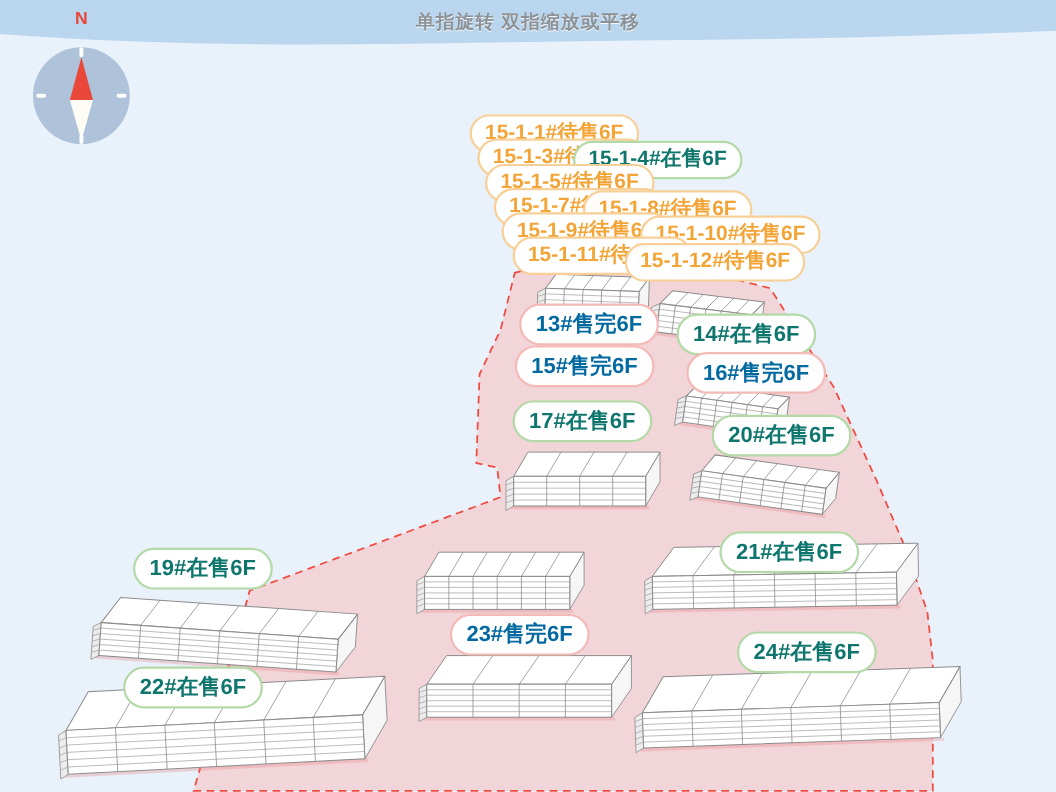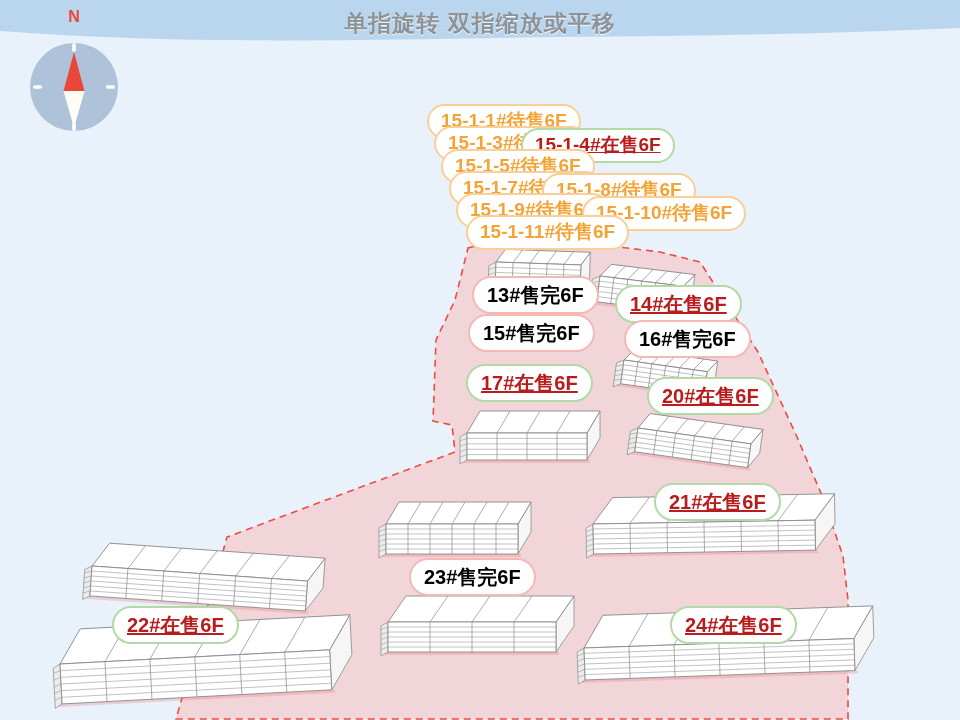--- a/index.html
+++ b/index.html
@@ -5,34 +5,34 @@
   html,body{margin:0;padding:0;}
   body{
     width:960px;height:720px;position:relative;overflow:hidden;
     background:#e9f1fb;
     font-family:"Liberation Sans","DejaVu Sans",sans-serif;
   }
   #scene{position:absolute;left:0;top:0;}
   #topbar{position:absolute;left:0;top:0;width:960px;height:60px;pointer-events:none;}
   #title{
     position:absolute;left:0;top:8px;width:960px;text-align:center;
-    font-size:23px;font-weight:bold;color:#8d9297;letter-spacing:1px;
+    font-size:17px;font-weight:bold;color:#8d9297;letter-spacing:1px;
     text-shadow:0 1px 0 rgba(255,255,255,.85);
   }
   #labels{position:absolute;left:0;top:0;width:960px;height:720px;}
   .bubble{
     position:absolute;display:inline-block;white-space:nowrap;
     background:rgba(255,255,255,.97);
     border:2px solid #ccc;border-radius:19px;
     padding:4px 13px;font-size:20px;font-weight:bold;line-height:1.3;
     cursor:pointer;
   }
   .bubble.small{font-size:19px;padding:3px 12px;}
-  .bubble.sale{color:#b91c1c;border-color:#b2d9a6;text-decoration:underline;}
-  .bubble.sold{color:#000000;border-color:#f4b9b6;}
+  .bubble.sale{color:#0f766e;border-color:#b2d9a6;}
+  .bubble.sold{color:#0369a1;border-color:#f4b9b6;}
   .bubble.pending{color:#f3a437;border-color:#f8cf96;}
   #compass{position:absolute;left:22px;top:2px;}
 </style>
 </head>
 <body>
 
 <svg id="scene" width="960" height="720" viewBox="0 0 960 720">
   <polygon id="site-poly" fill="#f2d5d9" stroke="#ef4b40" stroke-width="1.6" stroke-dasharray="7 5" points="468,248 500,240 560,238 610,246 660,252 700,262 758,352 797,437 823,498 843,556 848,600 848,719 176,719 182,698 227,537 455,452 452,425 433,421 436,340 455,300"></polygon>
   <g id="buildings-layer">
       <g transform="translate(496,262) rotate(2)">
@@ -330,27 +330,29 @@
   <polygon points="52,50 41.5,89 62.5,89" fill="#e8473a"></polygon>
   <polygon points="52,126 41.5,89 62.5,89" fill="#fdfdf6"></polygon>
 </svg>
 
 <div id="labels">
     <div class="bubble pending small" style="left: 427px; top: 104px;">15-1-1#待售6F</div>
     <div class="bubble pending small" style="left: 434px; top: 126px;">15-1-3#待售6F</div>
     <div class="bubble sale small" style="left: 521px; top: 128px;">15-1-4#在售6F</div>
     <div class="bubble pending small" style="left: 441px; top: 149px;">15-1-5#待售6F</div>
     <div class="bubble pending small" style="left: 449px; top: 171px;">15-1-7#待售6F</div>
-    <div class="bubble pending small" style="left: 542px; top: 173px;">15-1-8#待售6F</div>
+    <div class="bubble pending small" style="left: 530px; top: 173px;">15-1-8#待售6F</div>
     <div class="bubble pending small" style="left: 456px; top: 193px;">15-1-9#待售6F</div>
     <div class="bubble pending small" style="left: 582px; top: 196px;">15-1-10#待售6F</div>
     <div class="bubble pending small" style="left: 466px; top: 215px;">15-1-11#待售6F</div>
+    <div class="bubble pending small" style="left: 568px; top: 221px;">15-1-12#待售6F</div>
     <div class="bubble sold" style="left: 472px; top: 276px;">13#售完6F</div>
     <div class="bubble sale" style="left: 615px; top: 285px;">14#在售6F</div>
     <div class="bubble sold" style="left: 468px; top: 314px;">15#售完6F</div>
     <div class="bubble sold" style="left: 624px; top: 320px;">16#售完6F</div>
     <div class="bubble sale" style="left: 466px; top: 364px;">17#在售6F</div>
     <div class="bubble sale" style="left: 647px; top: 377px;">20#在售6F</div>
+    <div class="bubble sale" style="left: 121px; top: 498px;">19#在售6F</div>
     <div class="bubble sale" style="left: 654px; top: 455px; margin-top: 28px;">21#在售6F</div>
     <div class="bubble sale" style="left: 112px; top: 606px;">22#在售6F</div>
     <div class="bubble sold" style="left: 409px; top: 558px; text-align: center;">23#售完6F</div>
-    <div class="bubble sale" style="left: 670px; top: 606px;">24#在售6F</div>
+    <div class="bubble sale" style="left: 670px; top: 574px;">24#在售6F</div>
   </div>
 
 </body></html>

